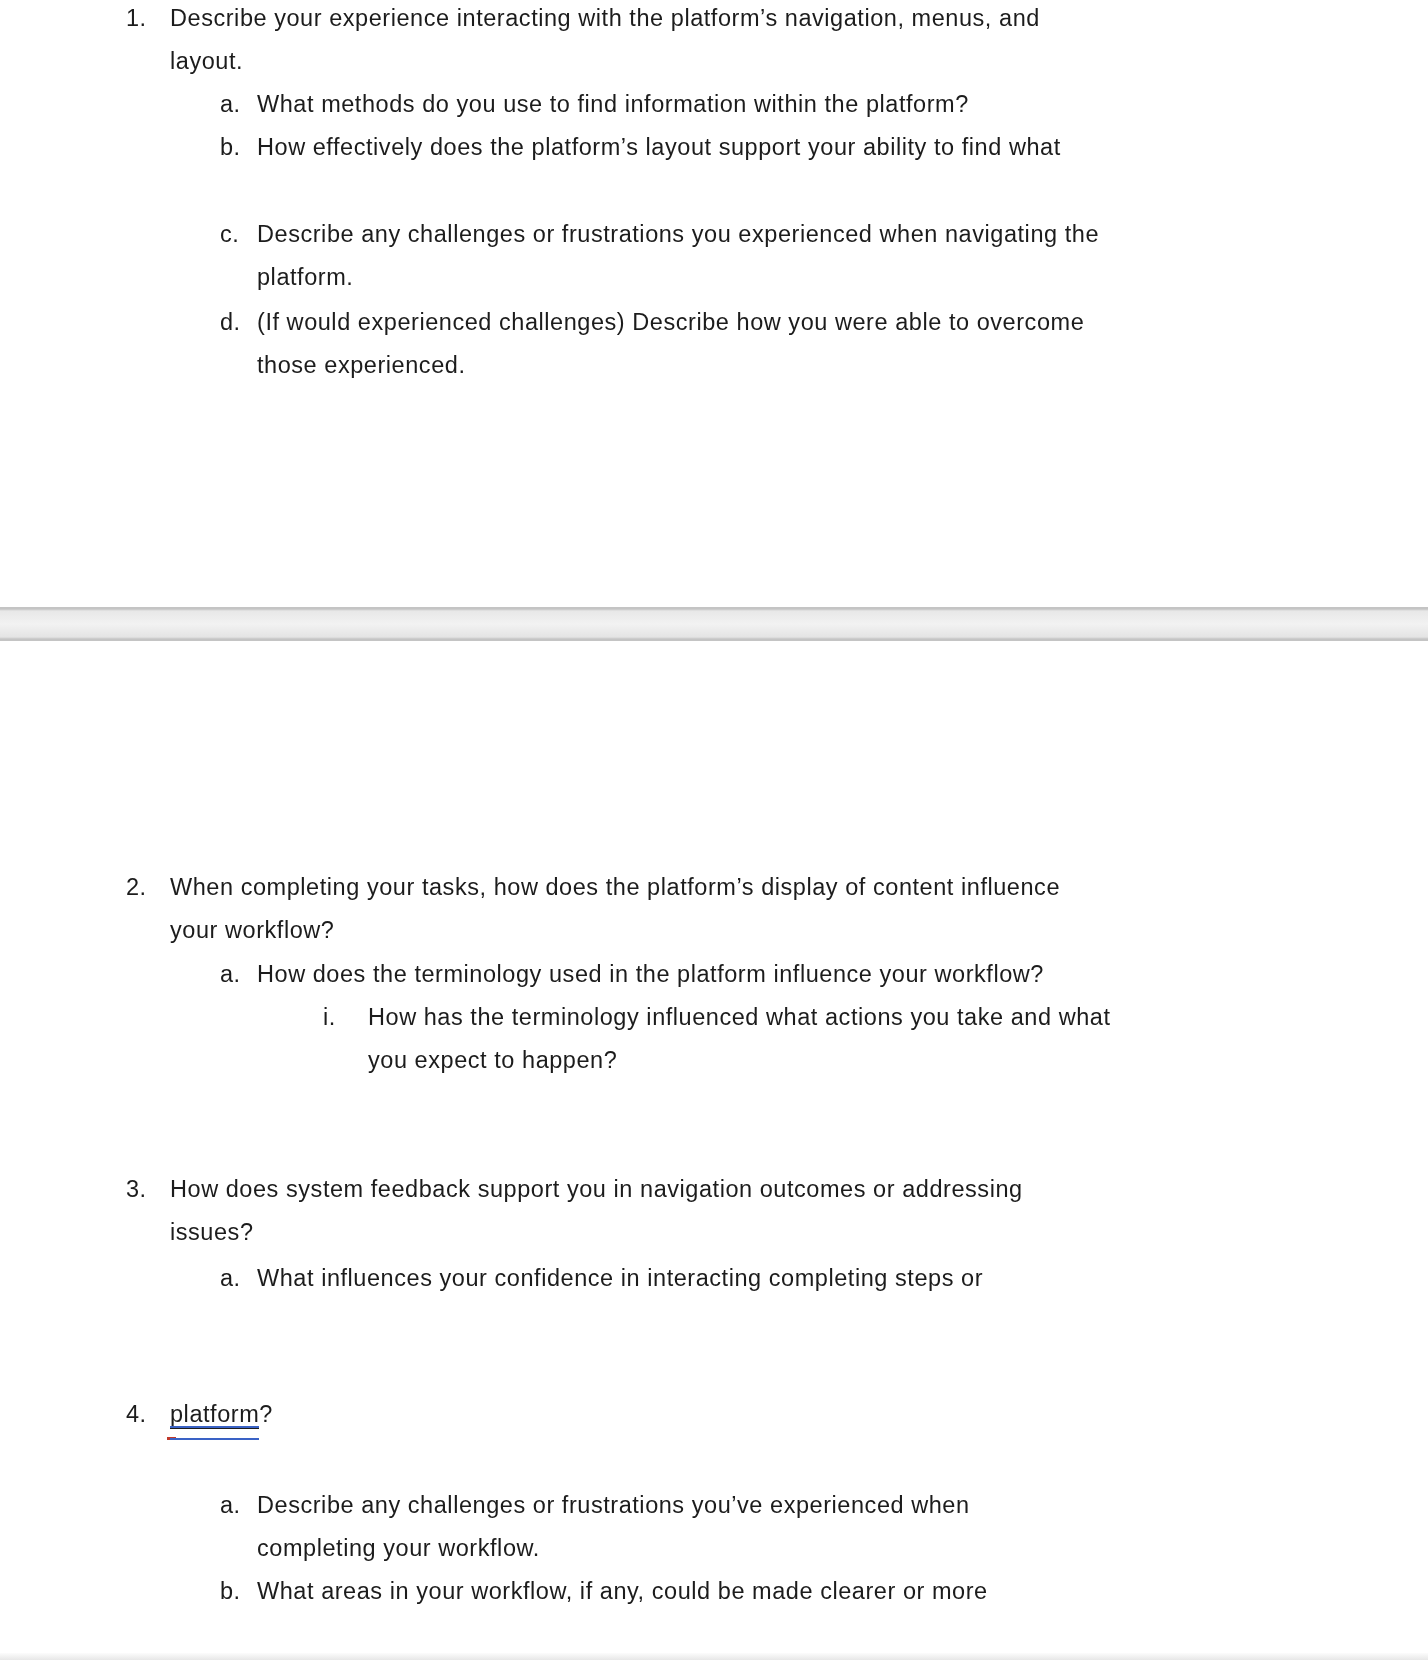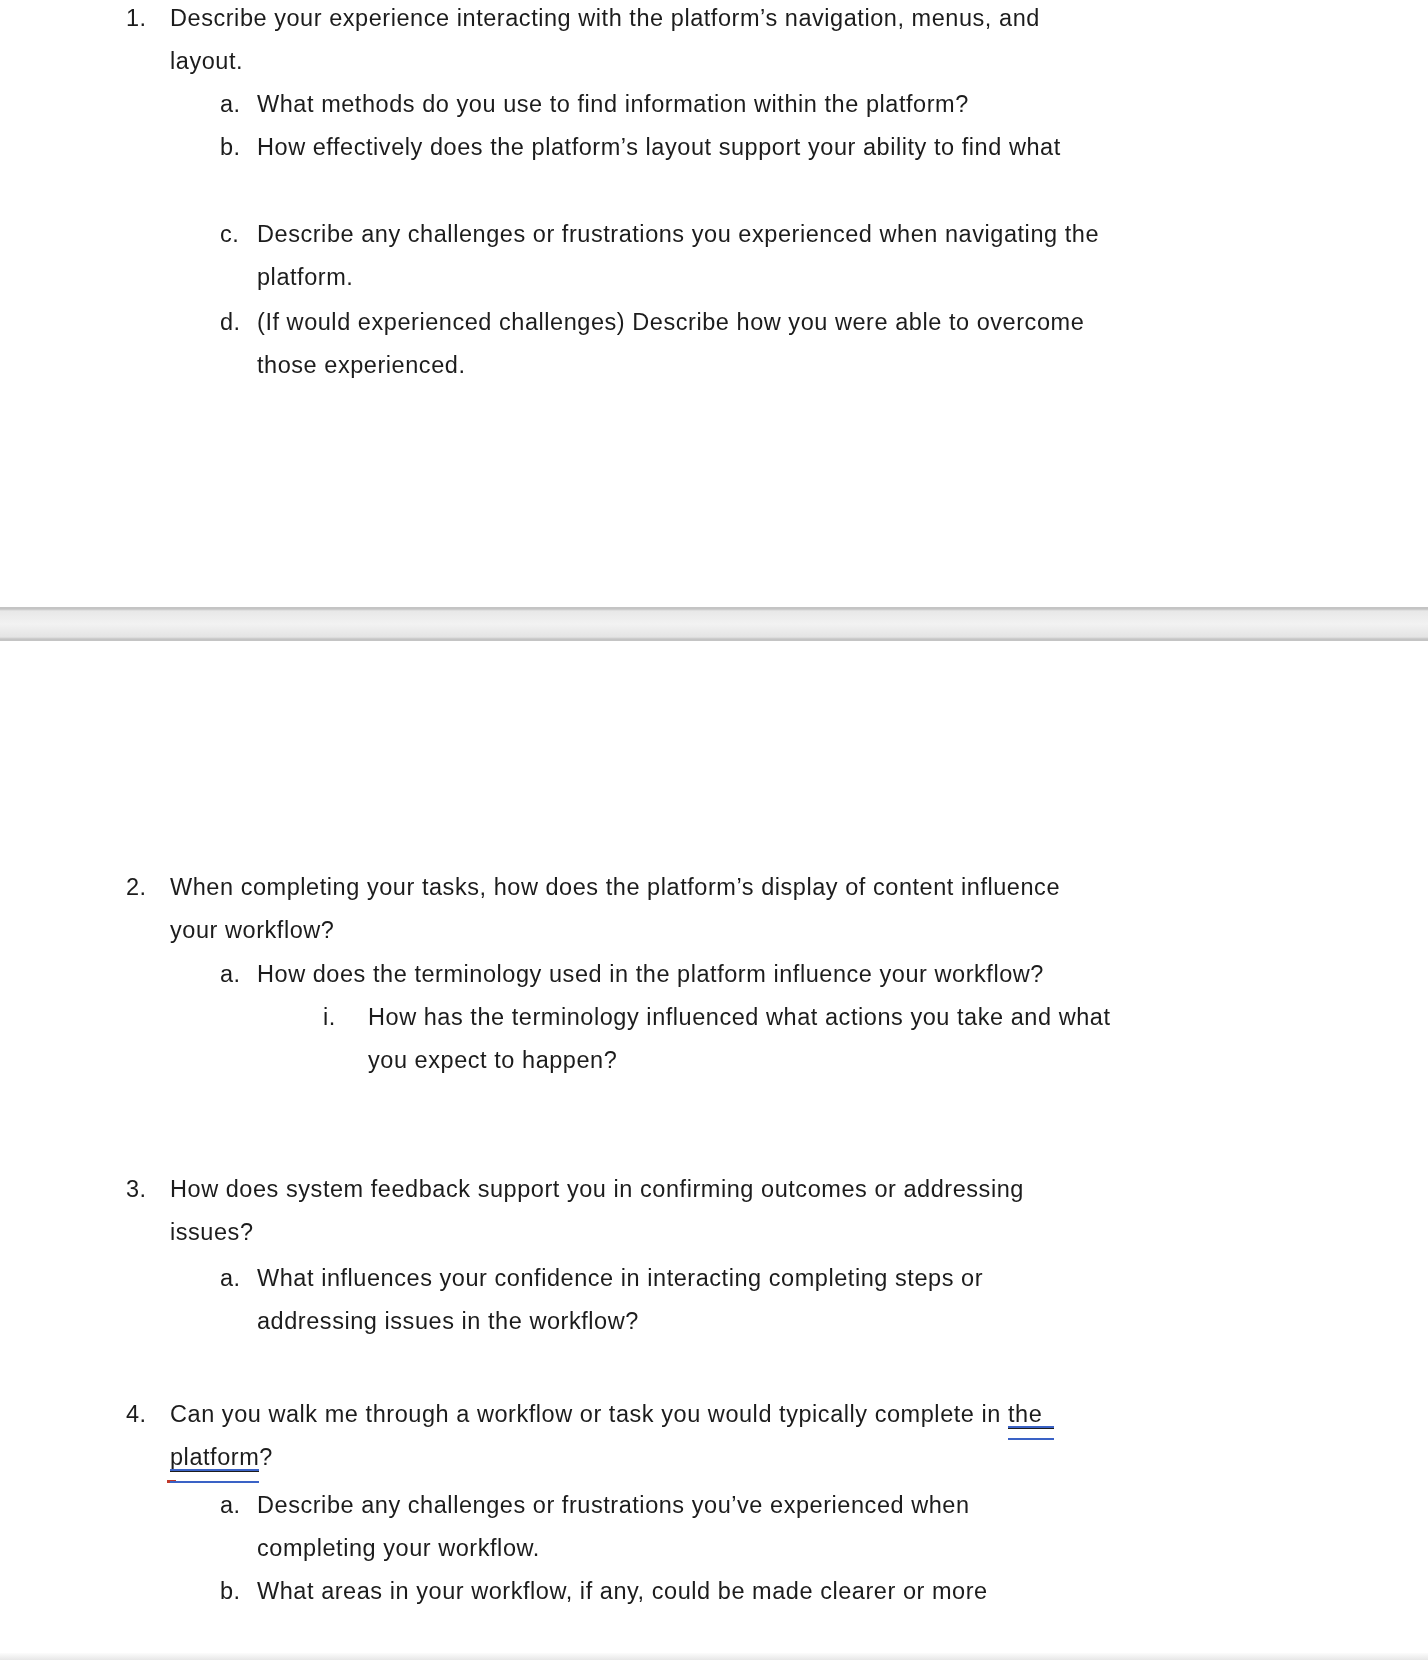--- a/index.html
+++ b/index.html
@@ -140,33 +140,31 @@
   </div>
 
   <div class="li l3" style="top:996px">
     <span class="marker">i.</span>
     <div class="line">How has the terminology influenced what actions you take and what</div>
     <div class="line">you expect to happen?</div>
   </div>
 
   <div class="li l1" style="top:1168px">
     <span class="marker">3.</span>
-    <div class="line">How does system feedback support you in confirming outcomes or addressing</div>
+    <div class="line">How does system feedback support you in navigation outcomes or addressing</div>
     <div class="line">issues?</div>
   </div>
 
   <div class="li l2" style="top:1257px">
     <span class="marker">a.</span>
     <div class="line">What influences your confidence in interacting completing steps or</div>
-    <div class="line">addressing issues in the workflow?</div>
   </div>
 
   <div class="li l1" style="top:1393px">
     <span class="marker">4.</span>
-    <div class="line"><span>Can you walk me through a workflow or task you would typically complete in </span><span class="gmark pad-r">the</span></div>
     <div class="line"><span class="gmark spellmark">platform</span><span>?</span></div>
   </div>
 
   <div class="li l2" style="top:1484px">
     <span class="marker">a.</span>
     <div class="line">Describe any challenges or frustrations you’ve experienced when</div>
     <div class="line">completing your workflow.</div>
   </div>
 
   <div class="li l2" style="top:1570px">

